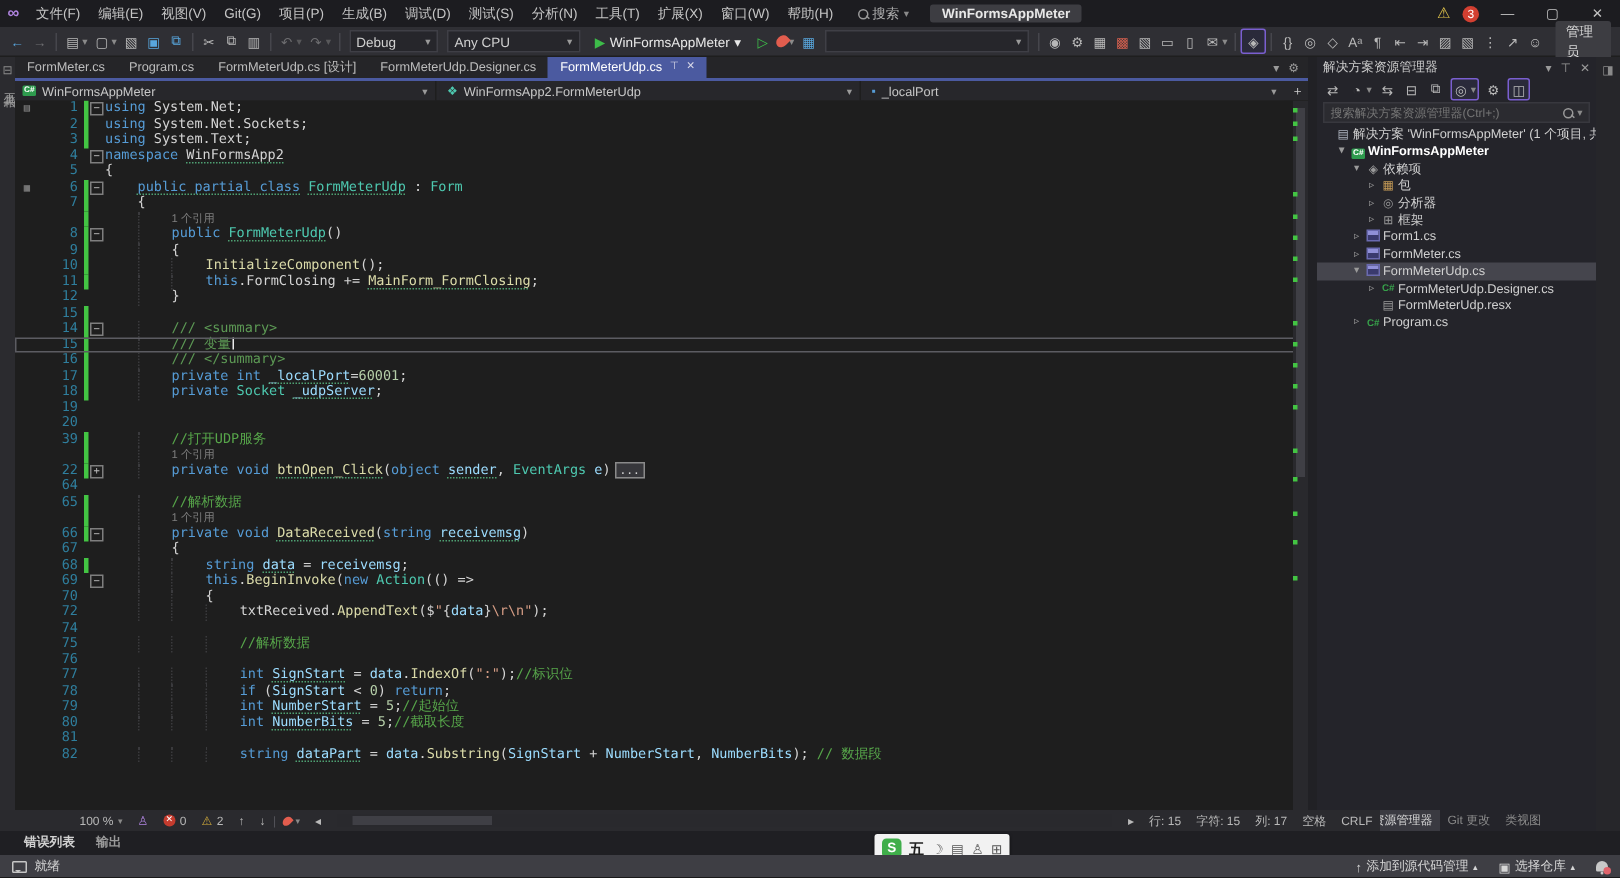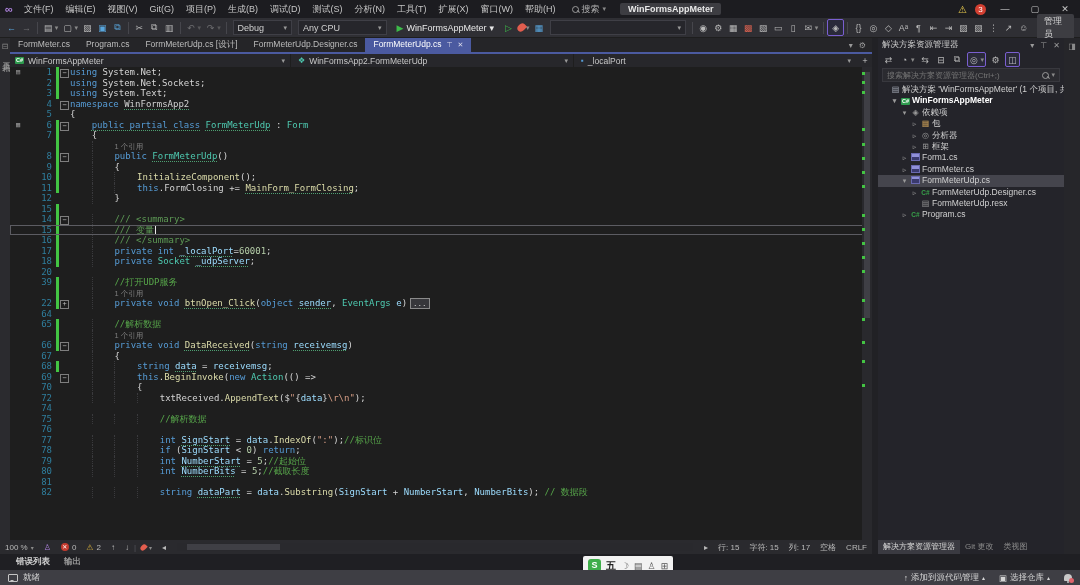--- a/index.html
+++ b/index.html
@@ -90,21 +90,21 @@
   .trow.bold{font-weight:bold;color:#ffffff;}
   .texp{width:9px;flex:0 0 9px;text-align:center;color:#9a9a9a;font-size:7px;}
   .tic{width:13px;flex:0 0 13px;text-align:center;font-size:8px;}
   .ic-form{display:inline-block;width:9px;height:8px;background:linear-gradient(#9090d8 0 2.5px,#3a3a6e 2.5px);border:1px solid #6a6ab0;box-sizing:border-box;vertical-align:-1px;}
   .ic-cs{color:#37a04a;font-weight:bold;font-size:6.5px;}
   
   #rp-tabs{left:878px;top:540px;width:186px;height:14px;background:#24242a;display:flex;font-size:8px;align-items:center;}
   #rp-tabs .ptab{padding:0 5px;color:#8a8a8a;height:14px;line-height:14px;}
   #rp-tabs .ptab.active{background:#3a3a41;color:#d8d8d8;}
   
-  #edstatus{left:0;top:540px;width:872px;height:14px;background:#2a2a2e;display:flex;align-items:center;font-size:8px;color:#b9b9b9;}
+  #edstatus{left:0;top:540px;width:872px;height:14px;background:#2a2a2e;display:flex;align-items:center;font-size:8px;color:#b9b9b9;padding-left:48px;}
   #edstatus .seg{padding:0 5px;display:flex;align-items:center;gap:3px;}
   .errdot{display:inline-block;width:8px;height:8px;border-radius:50%;background:#c43b2e;color:#fff;font-size:6px;line-height:8px;text-align:center;}
   .warnt{color:#d9b13b;font-size:8px;}
   #hscroll{flex:1;height:8px;margin:0 6px;background:#29292d;position:relative;}
   #hthumb{position:absolute;left:2%;top:1px;width:18%;height:6px;background:#3f3f45;}
   
   #paneltabs{left:0;top:554px;width:1080px;height:16px;background:#1f1f23;display:flex;align-items:center;font-size:8.5px;gap:2px;padding-left:10px;box-sizing:border-box;}
   #paneltabs .ptab{padding:0 6px;color:#9a9a9a;font-weight:bold;}
   #paneltabs .ptab.active{color:#d0d0d0;}
   
@@ -373,20 +373,21 @@
         <div class="crow"><span class="gim"></span><span class="ln">9</span><span class="chg on"></span><span class="fold"></span><span class="codetxt"><span class="ind"></span><span class="ind"></span><span class="tk-n">{</span></span></div>
         <div class="crow"><span class="gim"></span><span class="ln">10</span><span class="chg on"></span><span class="fold"></span><span class="codetxt"><span class="ind"></span><span class="ind"></span><span class="ind"></span><span class="tk-m">InitializeComponent</span><span class="tk-n">();</span></span></div>
         <div class="crow"><span class="gim"></span><span class="ln">11</span><span class="chg on"></span><span class="fold"></span><span class="codetxt"><span class="ind"></span><span class="ind"></span><span class="ind"></span><span class="tk-k">this</span><span class="tk-n">.FormClosing += </span><span class="tk-m tk-u">MainForm_FormClosing</span><span class="tk-n">;</span></span></div>
         <div class="crow"><span class="gim"></span><span class="ln">12</span><span class="chg"></span><span class="fold"></span><span class="codetxt"><span class="ind"></span><span class="ind"></span><span class="tk-n">}</span></span></div>
         <div class="crow"><span class="gim"></span><span class="ln">15</span><span class="chg on"></span><span class="fold"></span><span class="codetxt"></span></div>
         <div class="crow"><span class="gim"></span><span class="ln">14</span><span class="chg on"></span><span class="fold"><span class="foldbox">−</span></span><span class="codetxt"><span class="ind"></span><span class="ind"></span><span class="tk-dc">/// &lt;summary&gt;</span></span></div>
         <div class="crow cur"><span class="gim"></span><span class="ln">15</span><span class="chg on"></span><span class="fold"></span><span class="codetxt"><span class="ind"></span><span class="ind"></span><span class="tk-dc">/// 变量</span><span class="caret-i"></span></span></div>
         <div class="crow"><span class="gim"></span><span class="ln">16</span><span class="chg on"></span><span class="fold"></span><span class="codetxt"><span class="ind"></span><span class="ind"></span><span class="tk-dc">/// &lt;/summary&gt;</span></span></div>
         <div class="crow"><span class="gim"></span><span class="ln">17</span><span class="chg on"></span><span class="fold"></span><span class="codetxt"><span class="ind"></span><span class="ind"></span><span class="tk-k">private int</span><span class="tk-n"> </span><span class="tk-p tk-u">_localPort</span><span class="tk-n">=</span><span class="tk-num">60001</span><span class="tk-n">;</span></span></div>
         <div class="crow"><span class="gim"></span><span class="ln">18</span><span class="chg on"></span><span class="fold"></span><span class="codetxt"><span class="ind"></span><span class="ind"></span><span class="tk-k">private</span><span class="tk-n"> </span><span class="tk-ty">Socket</span><span class="tk-n"> </span><span class="tk-p tk-u">_udpServer</span><span class="tk-n">;</span></span></div>
+        <div class="crow"><span class="gim"></span><span class="ln">19</span><span class="chg"></span><span class="fold"></span><span class="codetxt"></span></div>
         <div class="crow"><span class="gim"></span><span class="ln">20</span><span class="chg"></span><span class="fold"></span><span class="codetxt"></span></div>
         <div class="crow"><span class="gim"></span><span class="ln">39</span><span class="chg on"></span><span class="fold"></span><span class="codetxt"><span class="ind"></span><span class="ind"></span><span class="tk-c">//打开UDP服务</span></span></div>
         <div class="crow"><span class="gim"></span><span class="ln"></span><span class="chg on"></span><span class="fold"></span><span class="codetxt"><span class="ind"></span><span class="ind"></span><span class="codelens">1 个引用</span></span></div>
         <div class="crow"><span class="gim"></span><span class="ln">22</span><span class="chg on"></span><span class="fold"><span class="foldbox">+</span></span><span class="codetxt"><span class="ind"></span><span class="ind"></span><span class="tk-k">private void</span><span class="tk-n"> </span><span class="tk-m tk-u">btnOpen_Click</span><span class="tk-n">(</span><span class="tk-k">object</span><span class="tk-n"> </span><span class="tk-p tk-u">sender</span><span class="tk-n">, </span><span class="tk-ty">EventArgs</span><span class="tk-n"> </span><span class="tk-p">e</span><span class="tk-n">)</span><span class="tk-box">...</span></span></div>
         <div class="crow"><span class="gim"></span><span class="ln">64</span><span class="chg"></span><span class="fold"></span><span class="codetxt"></span></div>
         <div class="crow"><span class="gim"></span><span class="ln">65</span><span class="chg on"></span><span class="fold"></span><span class="codetxt"><span class="ind"></span><span class="ind"></span><span class="tk-c">//解析数据</span></span></div>
         <div class="crow"><span class="gim"></span><span class="ln"></span><span class="chg on"></span><span class="fold"></span><span class="codetxt"><span class="ind"></span><span class="ind"></span><span class="codelens">1 个引用</span></span></div>
         <div class="crow"><span class="gim"></span><span class="ln">66</span><span class="chg on"></span><span class="fold"><span class="foldbox">−</span></span><span class="codetxt"><span class="ind"></span><span class="ind"></span><span class="tk-k">private void</span><span class="tk-n"> </span><span class="tk-m tk-u">DataReceived</span><span class="tk-n">(</span><span class="tk-k">string</span><span class="tk-n"> </span><span class="tk-p tk-u">receivemsg</span><span class="tk-n">)</span></span></div>
         <div class="crow"><span class="gim"></span><span class="ln">67</span><span class="chg"></span><span class="fold"></span><span class="codetxt"><span class="ind"></span><span class="ind"></span><span class="tk-n">{</span></span></div>
         <div class="crow"><span class="gim"></span><span class="ln">68</span><span class="chg on"></span><span class="fold"></span><span class="codetxt"><span class="ind"></span><span class="ind"></span><span class="ind"></span><span class="tk-k">string</span><span class="tk-n"> </span><span class="tk-p tk-u">data</span><span class="tk-n"> = </span><span class="tk-p">receivemsg</span><span class="tk-n">;</span></span></div>

